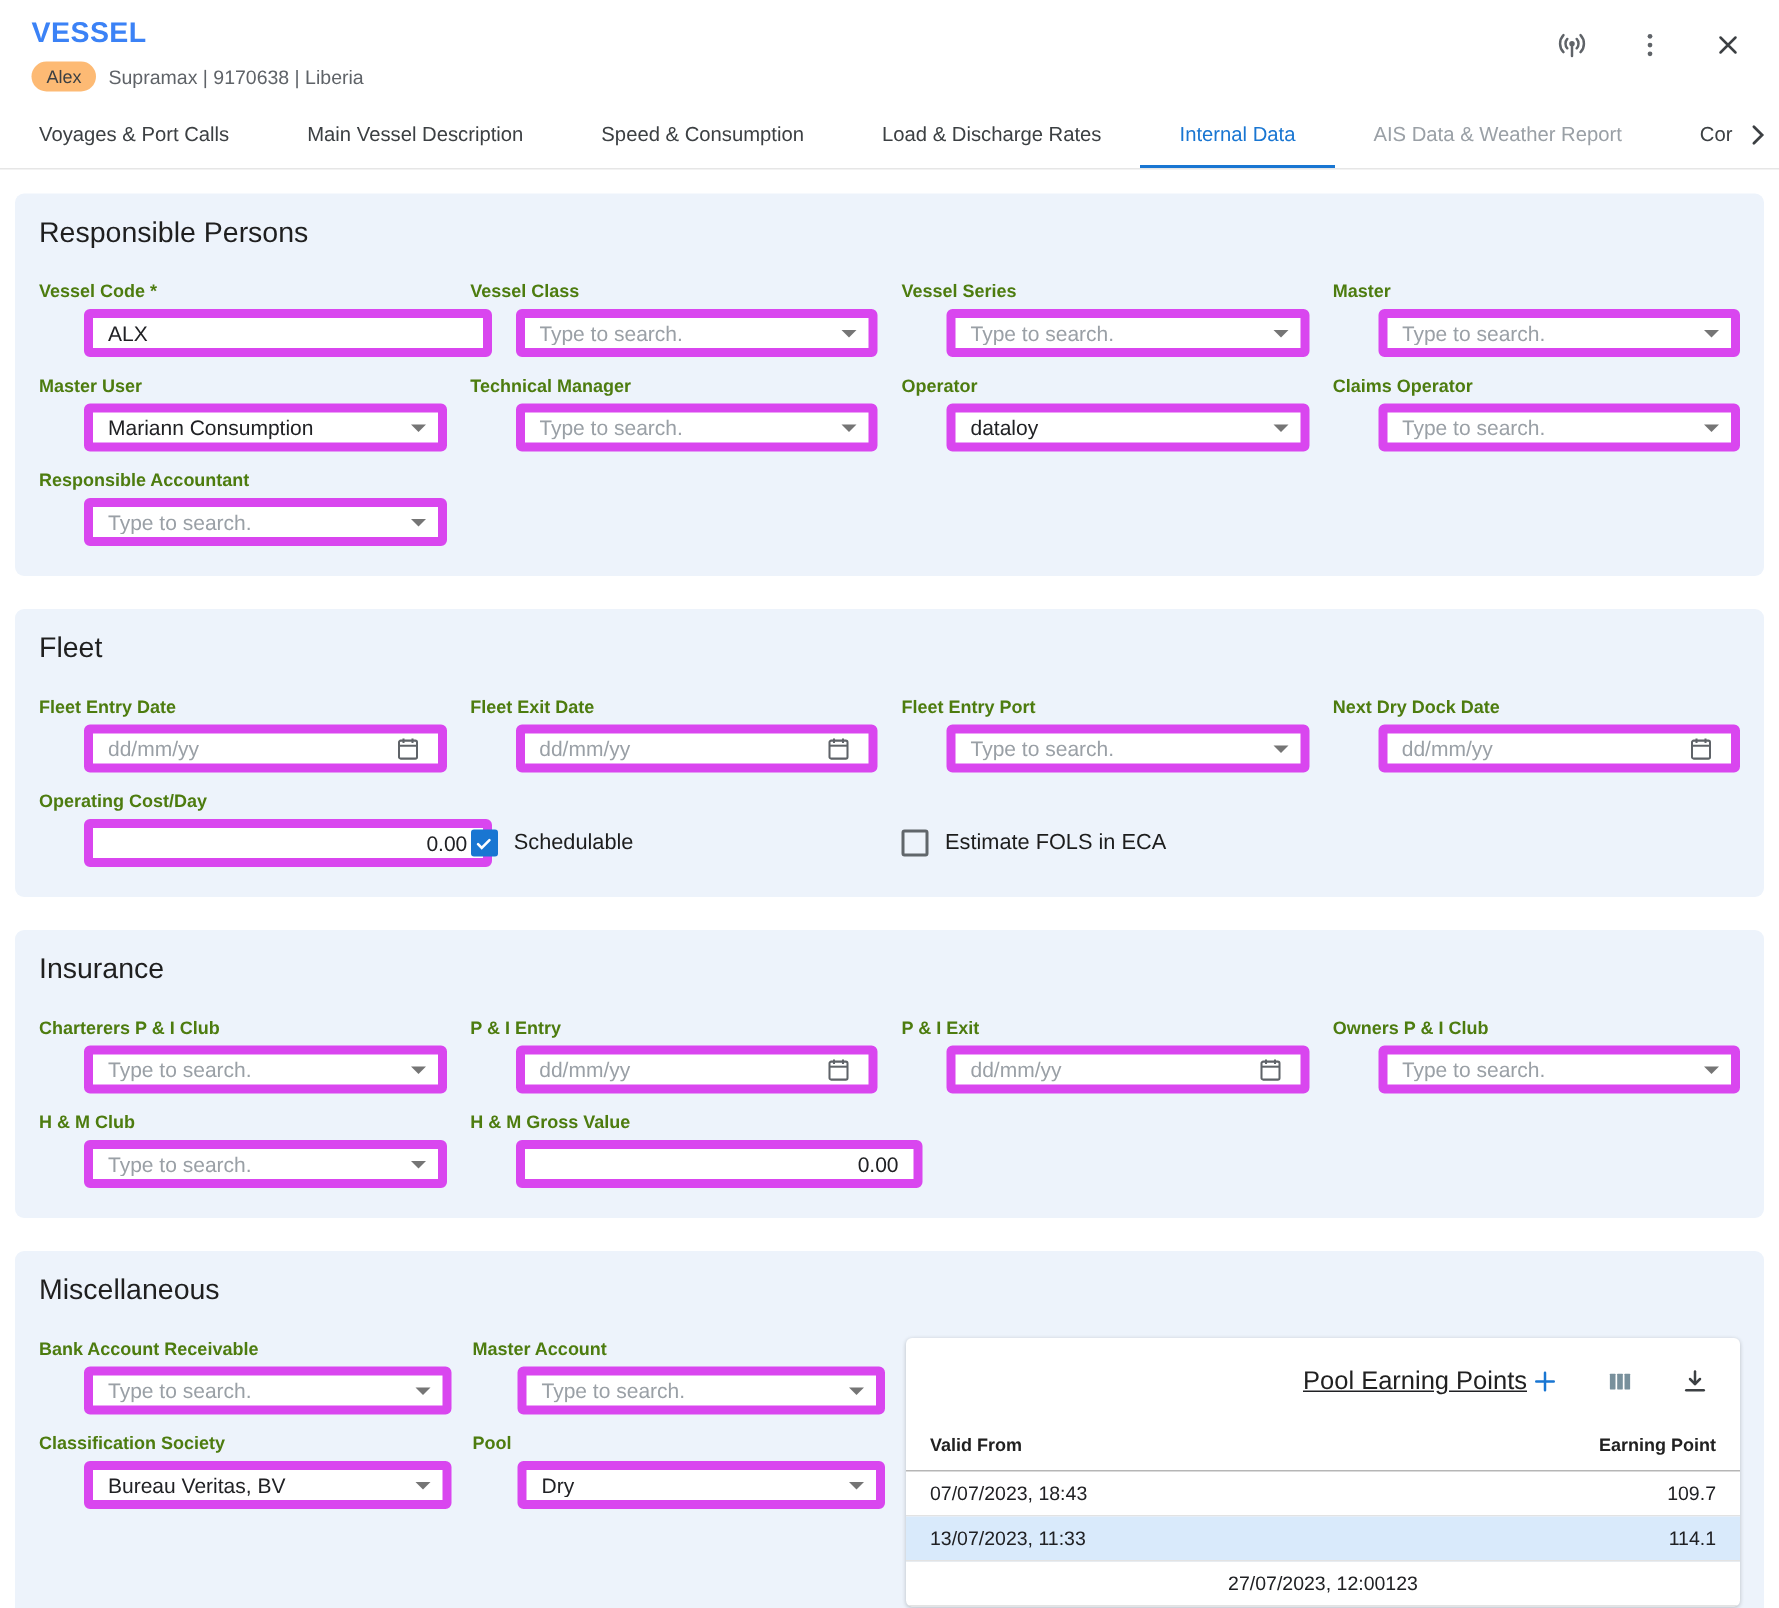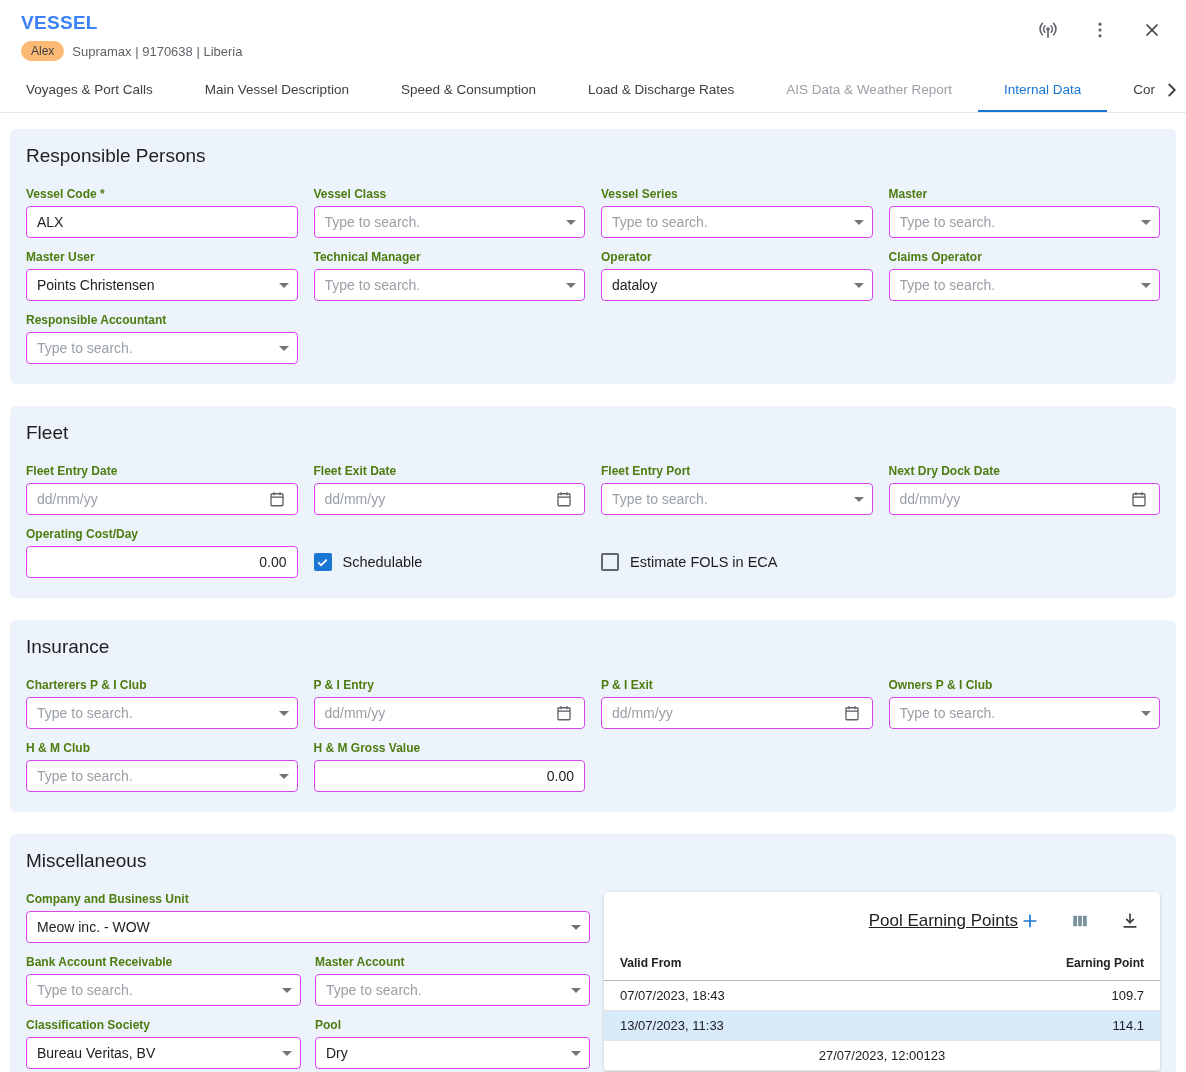--- a/index.html
+++ b/index.html
@@ -24,21 +24,21 @@
   .tab.active { color:#1976d2; border-bottom:2px solid #1976d2; font-weight:500; }
   .tab.disabled { color:#9aa0a6; }
   .tab-scroll-btn { width:28px; display:flex; align-items:center; justify-content:center; cursor:pointer; flex-shrink:0; }
   
   .page { padding:16px 10px 10px; }
   .card { background:#edf3fb; border-radius:6px; padding:16px 16px 20px; margin-bottom:22px; }
   .section-title { font-size:19px; font-weight:500; color:#1f1f1f; }
   .fields-grid { display:grid; grid-template-columns:repeat(4,1fr); column-gap:16px; row-gap:12px; margin-top:20px; }
   .field-label { display:block; font-size:12px; color:#4d7c0f; margin-bottom:5px;font-weight:bold; }
   
-  .box { height:32px; background:#fff; border:1px solid #d946ef; border-radius:4px; font-size:14px; color:#202124; }
+  .box { height:32px; background:#fff; border:6px solid #d946ef; border-radius:4px; font-size:14px; color:#202124;margin-left:30px; }
   input.box { width:100%; padding:0 10px; outline:none; font-family:inherit; }
   input.box::placeholder { color:#9aa0a6; }
   input.num { text-align:right; }
   .box-wrap { display:flex; align-items:center; padding:0 8px 0 10px; cursor:pointer; }
   .select-text { flex:1; overflow:hidden; text-overflow:ellipsis; white-space:nowrap; }
   .select-text.ph { color:#9aa0a6; }
   .date-ph { flex:1; color:#9aa0a6; }
   .dd-arrow { width:0; height:0; border-left:5px solid transparent; border-right:5px solid transparent; border-top:5px solid #757575; margin-left:8px; }
   
   .checkbox-field { display:flex; align-items:center; gap:11px; margin-top:19px; height:32px; cursor:pointer; }
@@ -95,22 +95,22 @@
     </span>
   </div>
 </div>
 
 <div class="tabbar">
   <div class="tabs-scroller">
     <div class="tab">Voyages &amp; Port Calls</div>
     <div class="tab">Main Vessel Description</div>
     <div class="tab">Speed &amp; Consumption</div>
     <div class="tab">Load &amp; Discharge Rates</div>
+    <div class="tab active">Internal Data</div>
     <div class="tab disabled">AIS Data &amp; Weather Report</div>
-    <div class="tab active">Internal Data</div>
     <div class="tab">Cor</div>
   </div>
   <div class="tab-scroll-btn">
     <svg width="22" height="22" viewBox="0 0 24 24" fill="none" stroke="#3c4043" stroke-width="2" stroke-linecap="round">
         <path d="M9 6l6 6-6 6"></path>
       </svg>
   </div>
 </div>
 
 <div class="page">
@@ -144,21 +144,21 @@
         <label class="field-label">Master</label>
         <div class="box box-wrap">
           <span class="select-text ph">Type to search.</span>
           <span class="dd-arrow"></span>
         </div>
       </div>
 
       <div class="field">
         <label class="field-label">Master User</label>
         <div class="box box-wrap">
-          <span class="select-text">Points Christensen</span>
+          <span class="select-text">Mariann Consumption</span>
           <span class="dd-arrow"></span>
         </div>
       </div>
 
       <div class="field">
         <label class="field-label">Technical Manager</label>
         <div class="box box-wrap">
           <span class="select-text ph">Type to search.</span>
           <span class="dd-arrow"></span>
         </div>
@@ -331,27 +331,20 @@
 
     </div>
   </div>
 
   <div class="card">
     <div class="section-title">Miscellaneous</div>
     <div class="misc-layout">
 
       <div class="misc-left">
 
-        <div class="field span2">
-          <label class="field-label">Company and Business Unit</label>
-          <div class="box box-wrap">
-            <span class="select-text">Meow inc. - WOW</span>
-            <span class="dd-arrow"></span>
-          </div>
-        </div>
 
         <div class="field">
           <label class="field-label">Bank Account Receivable</label>
           <div class="box box-wrap">
             <span class="select-text ph">Type to search.</span>
             <span class="dd-arrow"></span>
           </div>
         </div>
 
         <div class="field">

